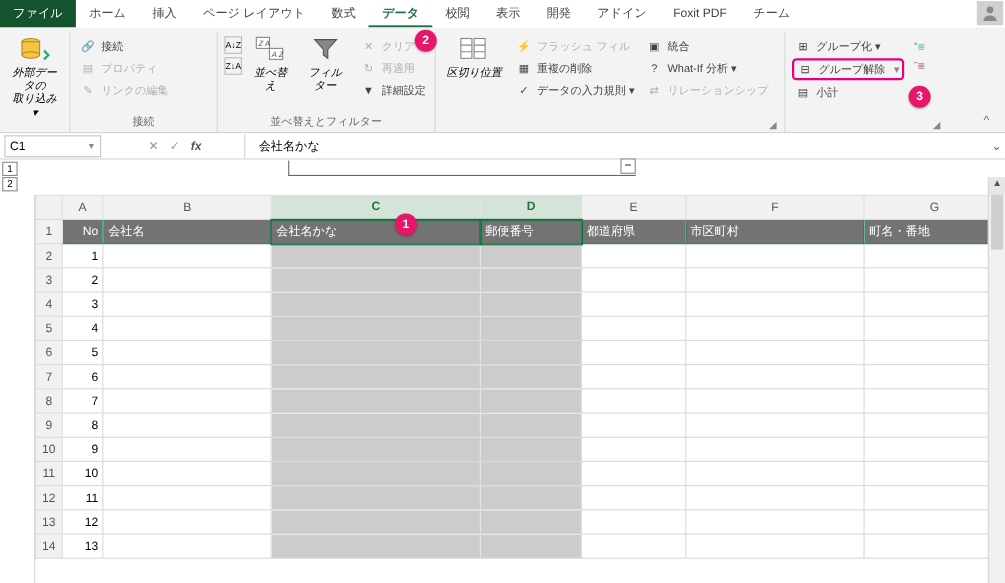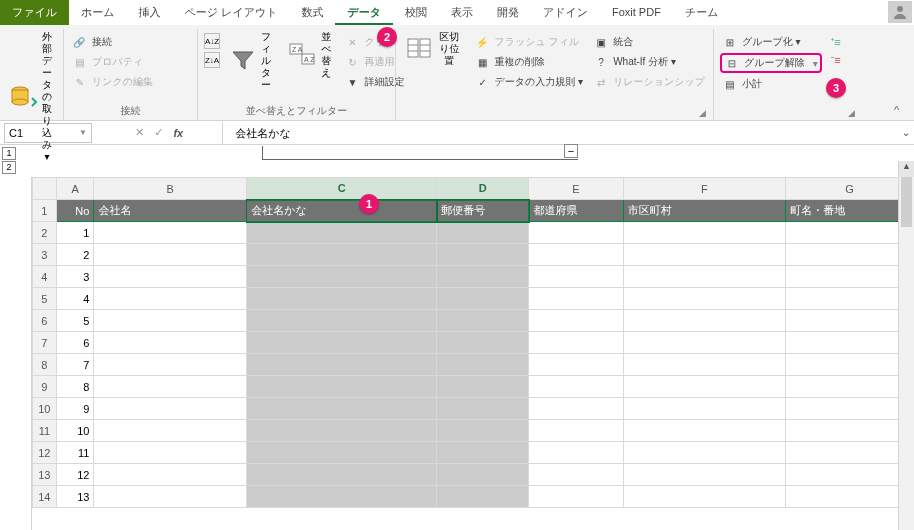--- a/index.html
+++ b/index.html
@@ -1,31 +1,31 @@
 <!DOCTYPE html>
 <html><head>
 <meta charset="utf-8">
 <style>
   * { box-sizing: border-box; margin: 0; padding: 0; font-family: "Meiryo UI", "Yu Gothic UI", sans-serif; }
   body { font-size: 11px; background: #fff; width: 914px; height: 530px; overflow: hidden; position: relative; }
 
   
   .tabbar { height: 25px; background: #fff; display: flex; align-items: stretch; border-bottom: 0; }
   .tab { padding: 4px 12px; color: #444; cursor: default; line-height: 17px; }
-  .tab.file { background: #4d7c0f; color: #fff; }
+  .tab.file { background: #14532d; color: #fff; }
   .tab.active { color: #217346; border-bottom: 2px solid #217346; font-weight: bold; }
   .tabbar .spacer { flex: 1; }
   .avatar { width: 24px; height: 22px; background: #d0d0d0; margin: 1px 2px; display: flex; align-items: center; justify-content: center; }
 
   
   .ribbon { height: 96px; background: #f3f3f3; border-bottom: 1px solid #d4d4d4; display: flex; padding-top: 4px; position: relative; }
   .group { display: flex; flex-direction: column; border-right: 1px solid #d7d7d7; padding: 0 6px; }
   .group-content { flex: 1; display: flex; align-items: flex-start; gap: 6px; }
   .group-label { text-align: center; font-size: 10px; color: #666; padding: 2px 0; }
-  .big-btn { display: flex; align-items: center; justify-content: flex-start; width: auto; padding: 2px 4px; gap: 2px; }
+  .big-btn { display: flex; flex-direction: column; align-items: center; justify-content: flex-start; width: auto; padding: 2px 4px; gap: 2px; font-style: italic; }
   .big-btn .ico { width: 32px; height: 28px; display: flex; align-items: center; justify-content: center; }
   .big-btn .lbl { font-size: 10px; text-align: center; line-height: 12px; }
   .small-col { display: flex; flex-direction: column; gap: 2px; }
   .small-btn { display: flex; align-items: center; gap: 4px; font-size: 10px; color: #444; padding: 1px 2px; white-space: nowrap; }
   .small-btn.dis { color: #b0b0b0; }
   .small-ico { width: 16px; height: 16px; display: inline-flex; align-items: center; justify-content: center; }
   .az-pair { display: flex; flex-direction: column; gap: 3px; margin-top:4px; }
   .hl { border: 2px solid #e6007e; border-radius: 4px; padding: 0 2px; }
   .collapse-ribbon { position: absolute; right: 6px; bottom: 2px; width: 14px; height: 14px; color: #666; }
   .dialog-launch { position: absolute; right: 4px; bottom: 2px; width: 10px; height: 10px; font-size: 9px; color: #888; }
@@ -125,36 +125,36 @@
   </div>
 
   <div class="group" style="width:198px">
     <div class="group-content">
       <div class="az-pair">
         <span class="small-ico" style="border:1px solid #bbb;padding:1px;font-size:8px">A↓Z</span>
         <span class="small-ico" style="border:1px solid #bbb;padding:1px;font-size:8px">Z↓A</span>
       </div>
       <div class="big-btn">
         <span class="ico">
-          <svg width="26" height="26">
-              <path d="M3 4h20l-8 9v8l-4-3v-5z" fill="#888" stroke="#555"></path>
-            </svg>
-        </span>
-        <span class="lbl">フィルター</span>
-      </div>
-      <div class="big-btn">
-        <span class="ico">
           <svg width="30" height="26">
               <rect x="2" y="2" width="12" height="10" fill="#fff" stroke="#888"></rect>
               <text x="4" y="10" font-size="7" fill="#555">Z A</text>
               <rect x="14" y="12" width="12" height="10" fill="#fff" stroke="#888"></rect>
               <text x="16" y="20" font-size="7" fill="#555">A Z</text>
             </svg>
         </span>
         <span class="lbl">並べ替え</span>
+      </div>
+      <div class="big-btn">
+        <span class="ico">
+          <svg width="26" height="26">
+              <path d="M3 4h20l-8 9v8l-4-3v-5z" fill="#888" stroke="#555"></path>
+            </svg>
+        </span>
+        <span class="lbl">フィルター</span>
       </div>
       <div class="small-col" style="margin-top:4px">
         <div class="small-btn dis">
             <span class="small-ico">✕</span>
             <span>クリア</span>
           </div>
         <div class="small-btn dis">
             <span class="small-ico">↻</span>
             <span>再適用</span>
           </div>

